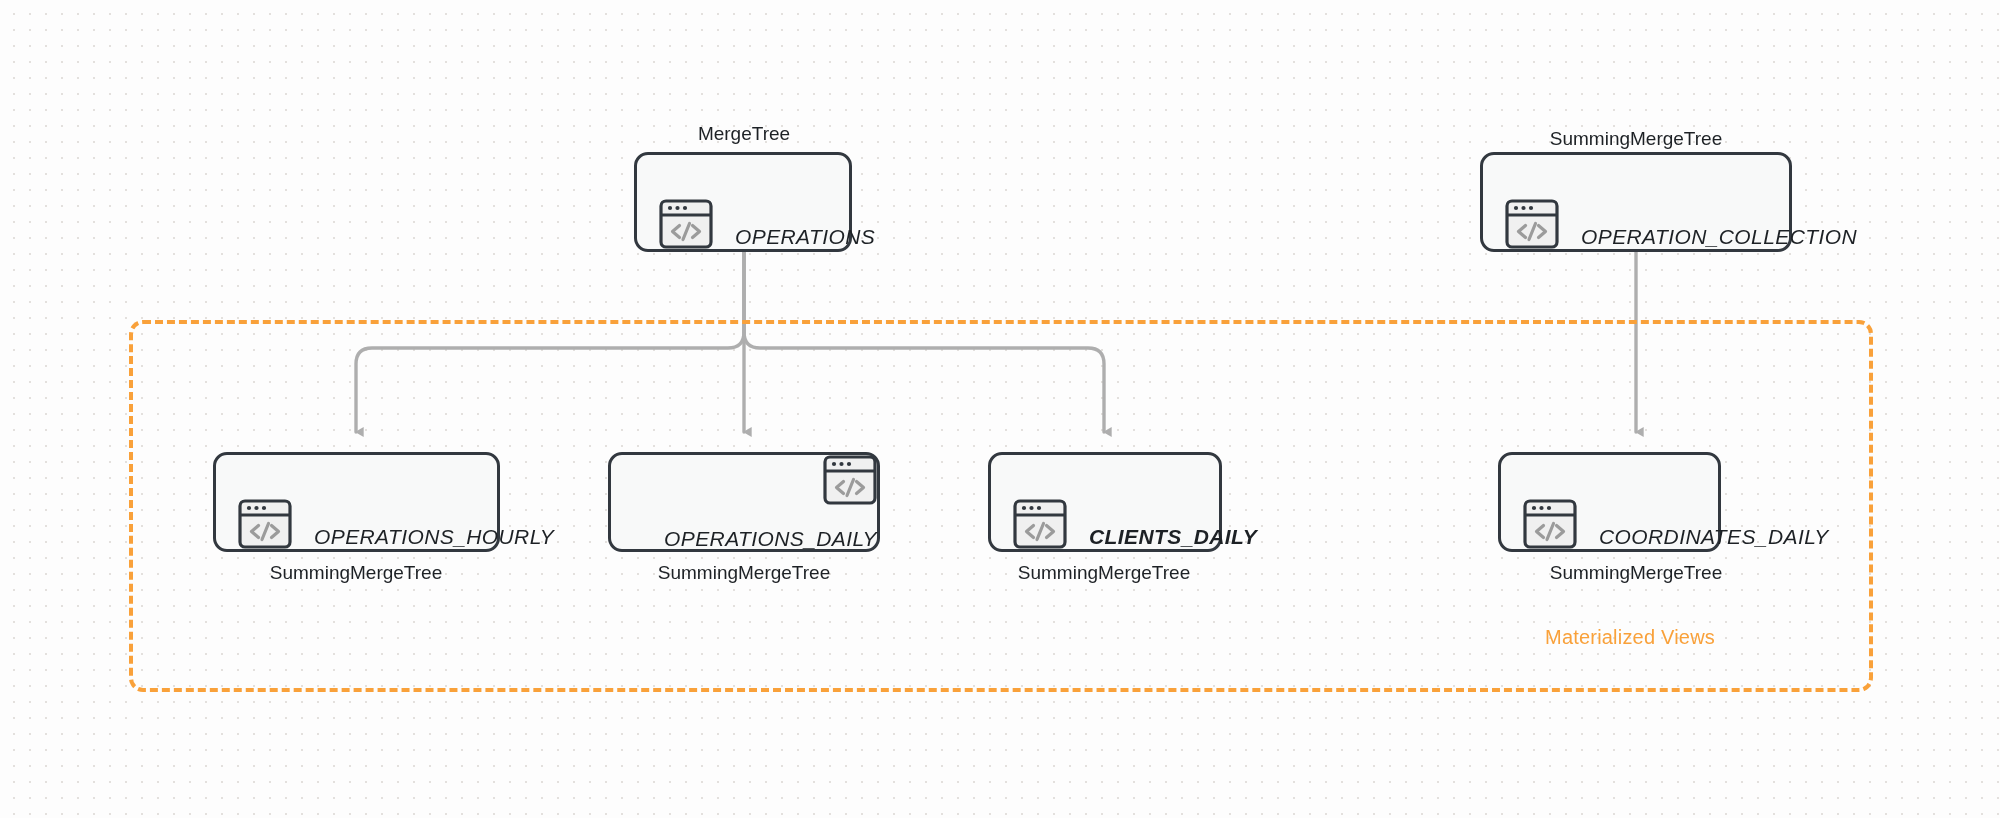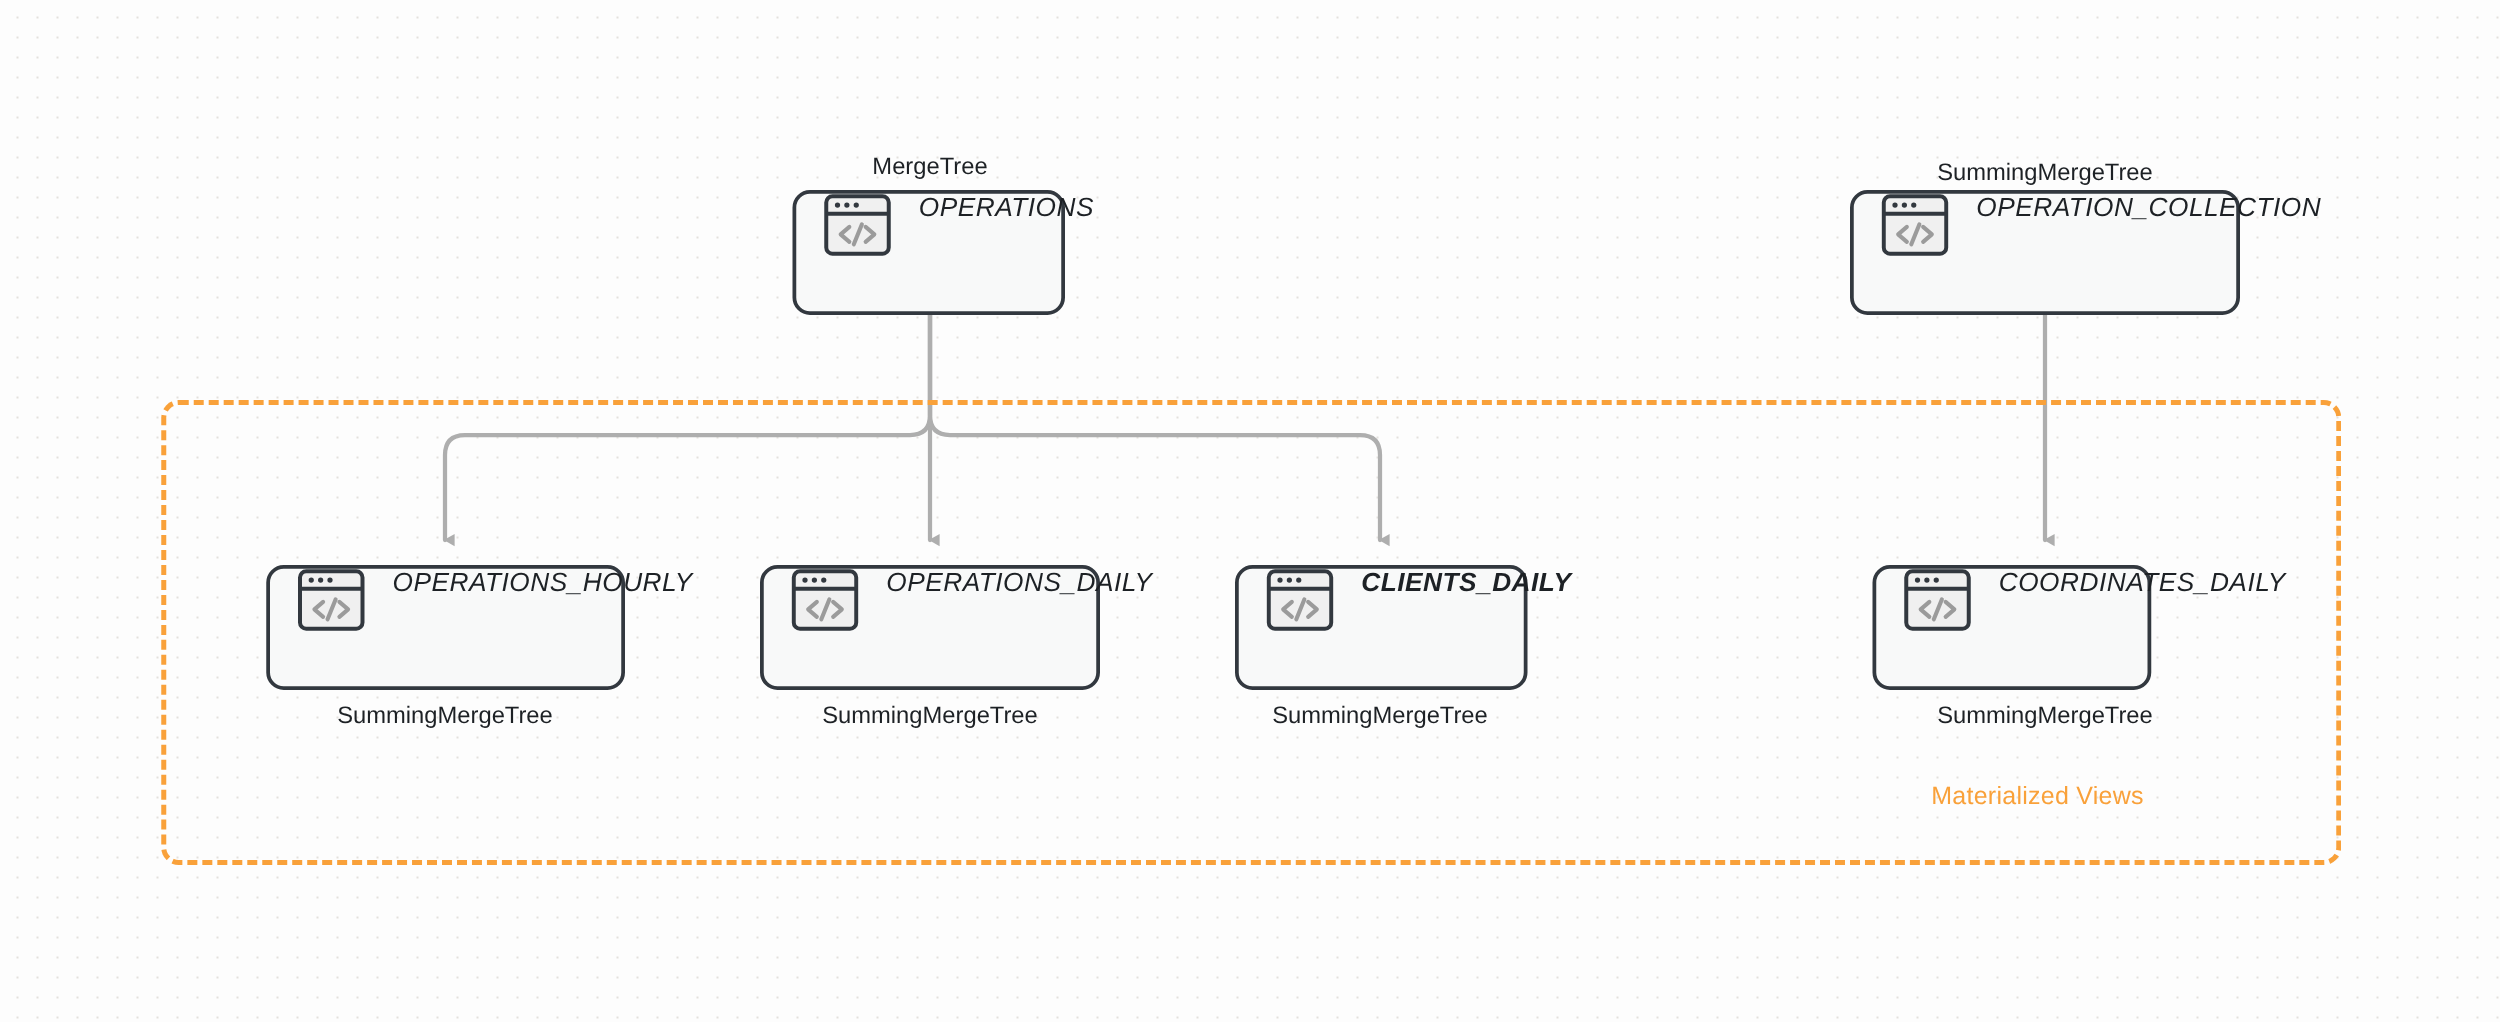--- a/index.html
+++ b/index.html
@@ -45,21 +45,21 @@
   }
 
   
   .node {
     position: absolute;
     box-sizing: border-box;
     background: #f8f9f9;
     border: 3.5px solid #32383f;
     border-radius: 14px;
     display: flex;
-    align-items: flex-start;
+    align-items: flex-end;
     padding-left: 22px;
     gap: 22px;
   }
   .node-title {
     font-size: 21px;
     font-style: italic;
     color: #1d2125;
     white-space: nowrap;
     letter-spacing: 0.4px;
   }
@@ -149,21 +149,21 @@
         <circle cx="26" cy="9" r="2.1" fill="#32383f"></circle>
         <path d="M20.5,26.5 L13.5,32.5 L20.5,38.5" fill="none" stroke="#9b9b9b" stroke-width="3.2" stroke-linecap="round" stroke-linejoin="round"></path>
         <path d="M33.5,26.5 L40.5,32.5 L33.5,38.5" fill="none" stroke="#9b9b9b" stroke-width="3.2" stroke-linecap="round" stroke-linejoin="round"></path>
         <line x1="30.5" y1="24.5" x2="24" y2="40.5" stroke="#9b9b9b" stroke-width="3.2" stroke-linecap="round"></line>
       </svg>
     </span>
     <span class="node-title">OPERATION_COLLECTION</span>
   </div>
   <div class="node-caption" style="left:356px; top:562px; transform:translateX(-50%);">SummingMergeTree</div>
 
-  <div class="node" style="left:608px; top:452px; width:272px; height:100px;">
+  <div class="node" style="left:608px; top:452px; width:272px; height:100px;flex-direction:column;">
     <span class="icon">
       <svg class="win-icon" viewBox="0 0 54 50">
         <rect x="2" y="2" width="50" height="46" rx="5" ry="5" fill="#f0f0f0" stroke="#32383f" stroke-width="3.2"></rect>
         <line x1="2" y1="16" x2="52" y2="16" stroke="#32383f" stroke-width="3.2"></line>
         <circle cx="11" cy="9" r="2.1" fill="#32383f"></circle>
         <circle cx="18.5" cy="9" r="2.1" fill="#32383f"></circle>
         <circle cx="26" cy="9" r="2.1" fill="#32383f"></circle>
         <path d="M20.5,26.5 L13.5,32.5 L20.5,38.5" fill="none" stroke="#9b9b9b" stroke-width="3.2" stroke-linecap="round" stroke-linejoin="round"></path>
         <path d="M33.5,26.5 L40.5,32.5 L33.5,38.5" fill="none" stroke="#9b9b9b" stroke-width="3.2" stroke-linecap="round" stroke-linejoin="round"></path>
         <line x1="30.5" y1="24.5" x2="24" y2="40.5" stroke="#9b9b9b" stroke-width="3.2" stroke-linecap="round"></line>

